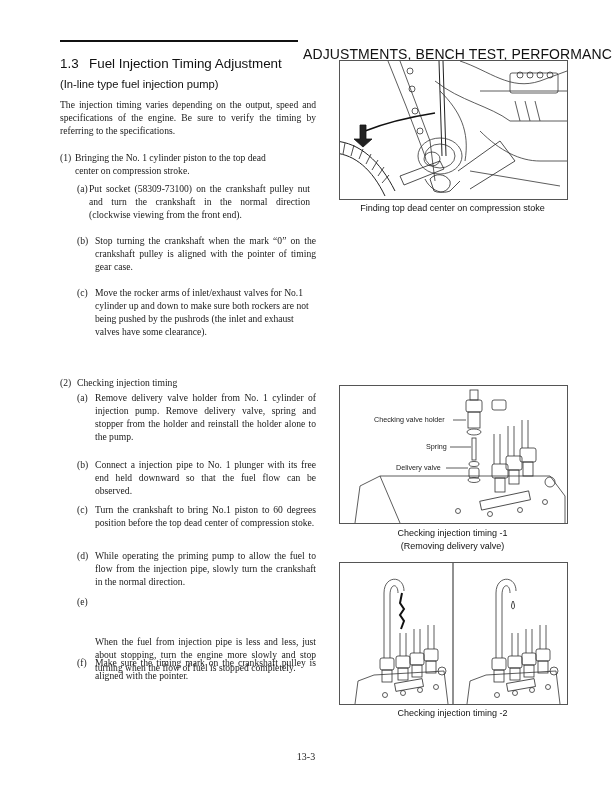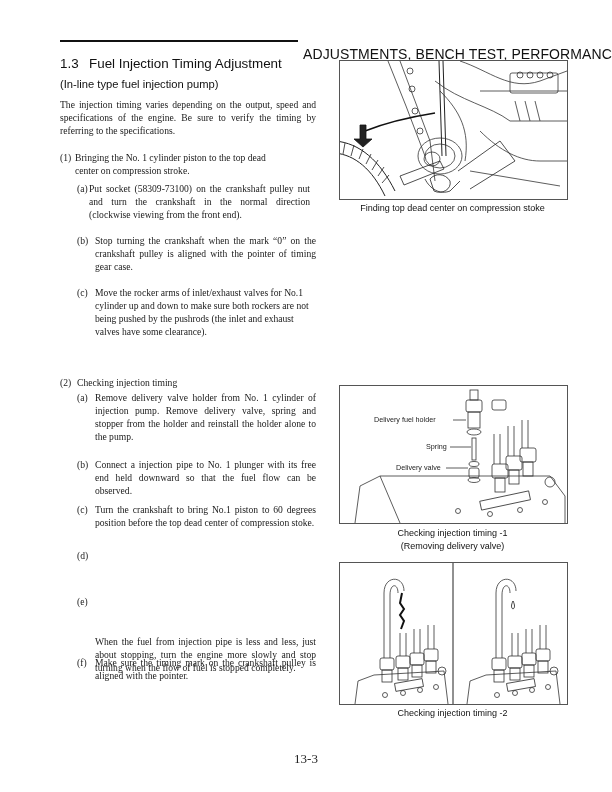--- a/index.html
+++ b/index.html
@@ -10,21 +10,21 @@
   .sec-title { left:60px; top:56px; font-family:"Liberation Sans", sans-serif; font-size:13.4px; color:#111; white-space:nowrap; }
   .sec-title .num { display:inline-block; width:29px; }
   .sec-sub { left:60px; top:78px; font-family:"Liberation Sans", sans-serif; font-size:11.2px; color:#111; white-space:nowrap; }
   .body-txt { font-family:"Liberation Serif", serif; font-size:9.6px; line-height:13px; color:#1a1a1a; }
   .para { left:60px; top:98px; width:256px; text-align:justify; }
   .item { position:absolute; }
   .item .lbl { position:absolute; left:0; top:0; }
   .item .txt { position:absolute; text-align:justify; }
   .fig { position:absolute; border:1px solid #555; background:#fff; overflow:hidden; }
   .cap { position:absolute; font-family:"Liberation Sans", sans-serif; font-size:9px; color:#111; text-align:center; white-space:nowrap; }
-  .pageno { left:0; width:612px; top:751px; text-align:center; font-family:"Liberation Serif", serif; font-size:13px; color:#222; }
+  .pageno { left:0; width:612px; top:751px; text-align:center; font-family:"Liberation Serif", serif; font-size:10px; color:#222; }
   .fig-lbl { position:absolute; font-family:"Liberation Sans", sans-serif; font-size:7.2px; color:#222; white-space:nowrap; }
 </style>
 </head>
 <body>
 
 <div class="abs hdr-rule"></div>
 <div class="abs hdr-text">ADJUSTMENTS, BENCH TEST, PERFORMANCE TESTS</div>
 
 <div class="abs sec-title">
   <span class="num">1.3</span><span>Fuel Injection Timing Adjustment</span>
@@ -68,20 +68,21 @@
   <span class="txt" style="left:18px; top:0; width:221px;">Connect a injection pipe to No. 1 plunger with its free end held downward so that the fuel flow can be observed.</span>
 </div>
 
 <div class="item body-txt" style="left:77px; top:503px; width:240px; height:48px;">
   <span class="lbl">(c)</span>
   <span class="txt" style="left:18px; top:0; width:221px;">Turn the crankshaft to bring No.1 piston to 60 degrees position before the top dead center of compression stoke.</span>
 </div>
 
 <div class="item body-txt" style="left:77px; top:549px; width:240px; height:48px;">
   <span class="lbl">(d)</span>
+  <span class="txt" style="left:18px; top:0; width:221px;">While operating the priming pump to allow the fuel to flow from the injection pipe, slowly turn the crankshaft in the normal direction.</span>
 </div>
 
 <div class="item body-txt" style="left:77px; top:595px; width:240px; height:64px;">
   <span class="lbl">(e)</span>
   <span class="txt" style="left:18px; top:0; width:221px;margin-top:40px;">When the fuel from injection pipe is less and less, just about stopping, turn the engine more slowly and stop turning when the flow of fuel is stopped completely.</span>
 </div>
 
 <div class="item body-txt" style="left:77px; top:656px; width:240px; height:32px;">
   <span class="lbl">(f)</span>
   <span class="txt" style="left:18px; top:0; width:221px;">Make sure the timing mark on the crankshaft pulley is aligned with the pointer.</span>
@@ -163,21 +164,21 @@
       <rect x="140" y="110" width="50" height="9" transform="rotate(-12 165 114)"></rect>
       <circle cx="118" cy="125" r="2.5"></circle>
         <circle cx="150" cy="128" r="2.5"></circle>
         <circle cx="180" cy="124" r="2.5"></circle>
         <circle cx="205" cy="116" r="2.5"></circle>
       <circle cx="210" cy="96" r="5"></circle>
 
       <path d="M113 34 L126 34 M110 61 L131 61 M106 82 L128 82"></path>
     </g>
   </svg>
-  <span class="fig-lbl" style="left:34px; top:29px;">Delivery fuel holder</span>
+  <span class="fig-lbl" style="left:34px; top:29px;">Checking valve holder</span>
   <span class="fig-lbl" style="left:86px; top:56px;">Spring</span>
   <span class="fig-lbl" style="left:56px; top:77px;text-align:right;">Delivery valve</span>
 </div>
 <div class="cap" style="left:339px; top:528px; width:227px;">Checking injection timing -1</div>
 <div class="cap" style="left:339px; top:541px; width:227px;">(Removing delivery valve)</div>
 
 <div class="fig" style="left:339px; top:562px; width:227px; height:141px;">
   <svg width="227" height="141" viewBox="0 0 227 141">
     <line x1="113" y1="0" x2="113" y2="141" stroke="#222" stroke-width="1"></line>
     <g fill="none" stroke="#333" stroke-width="0.8">

